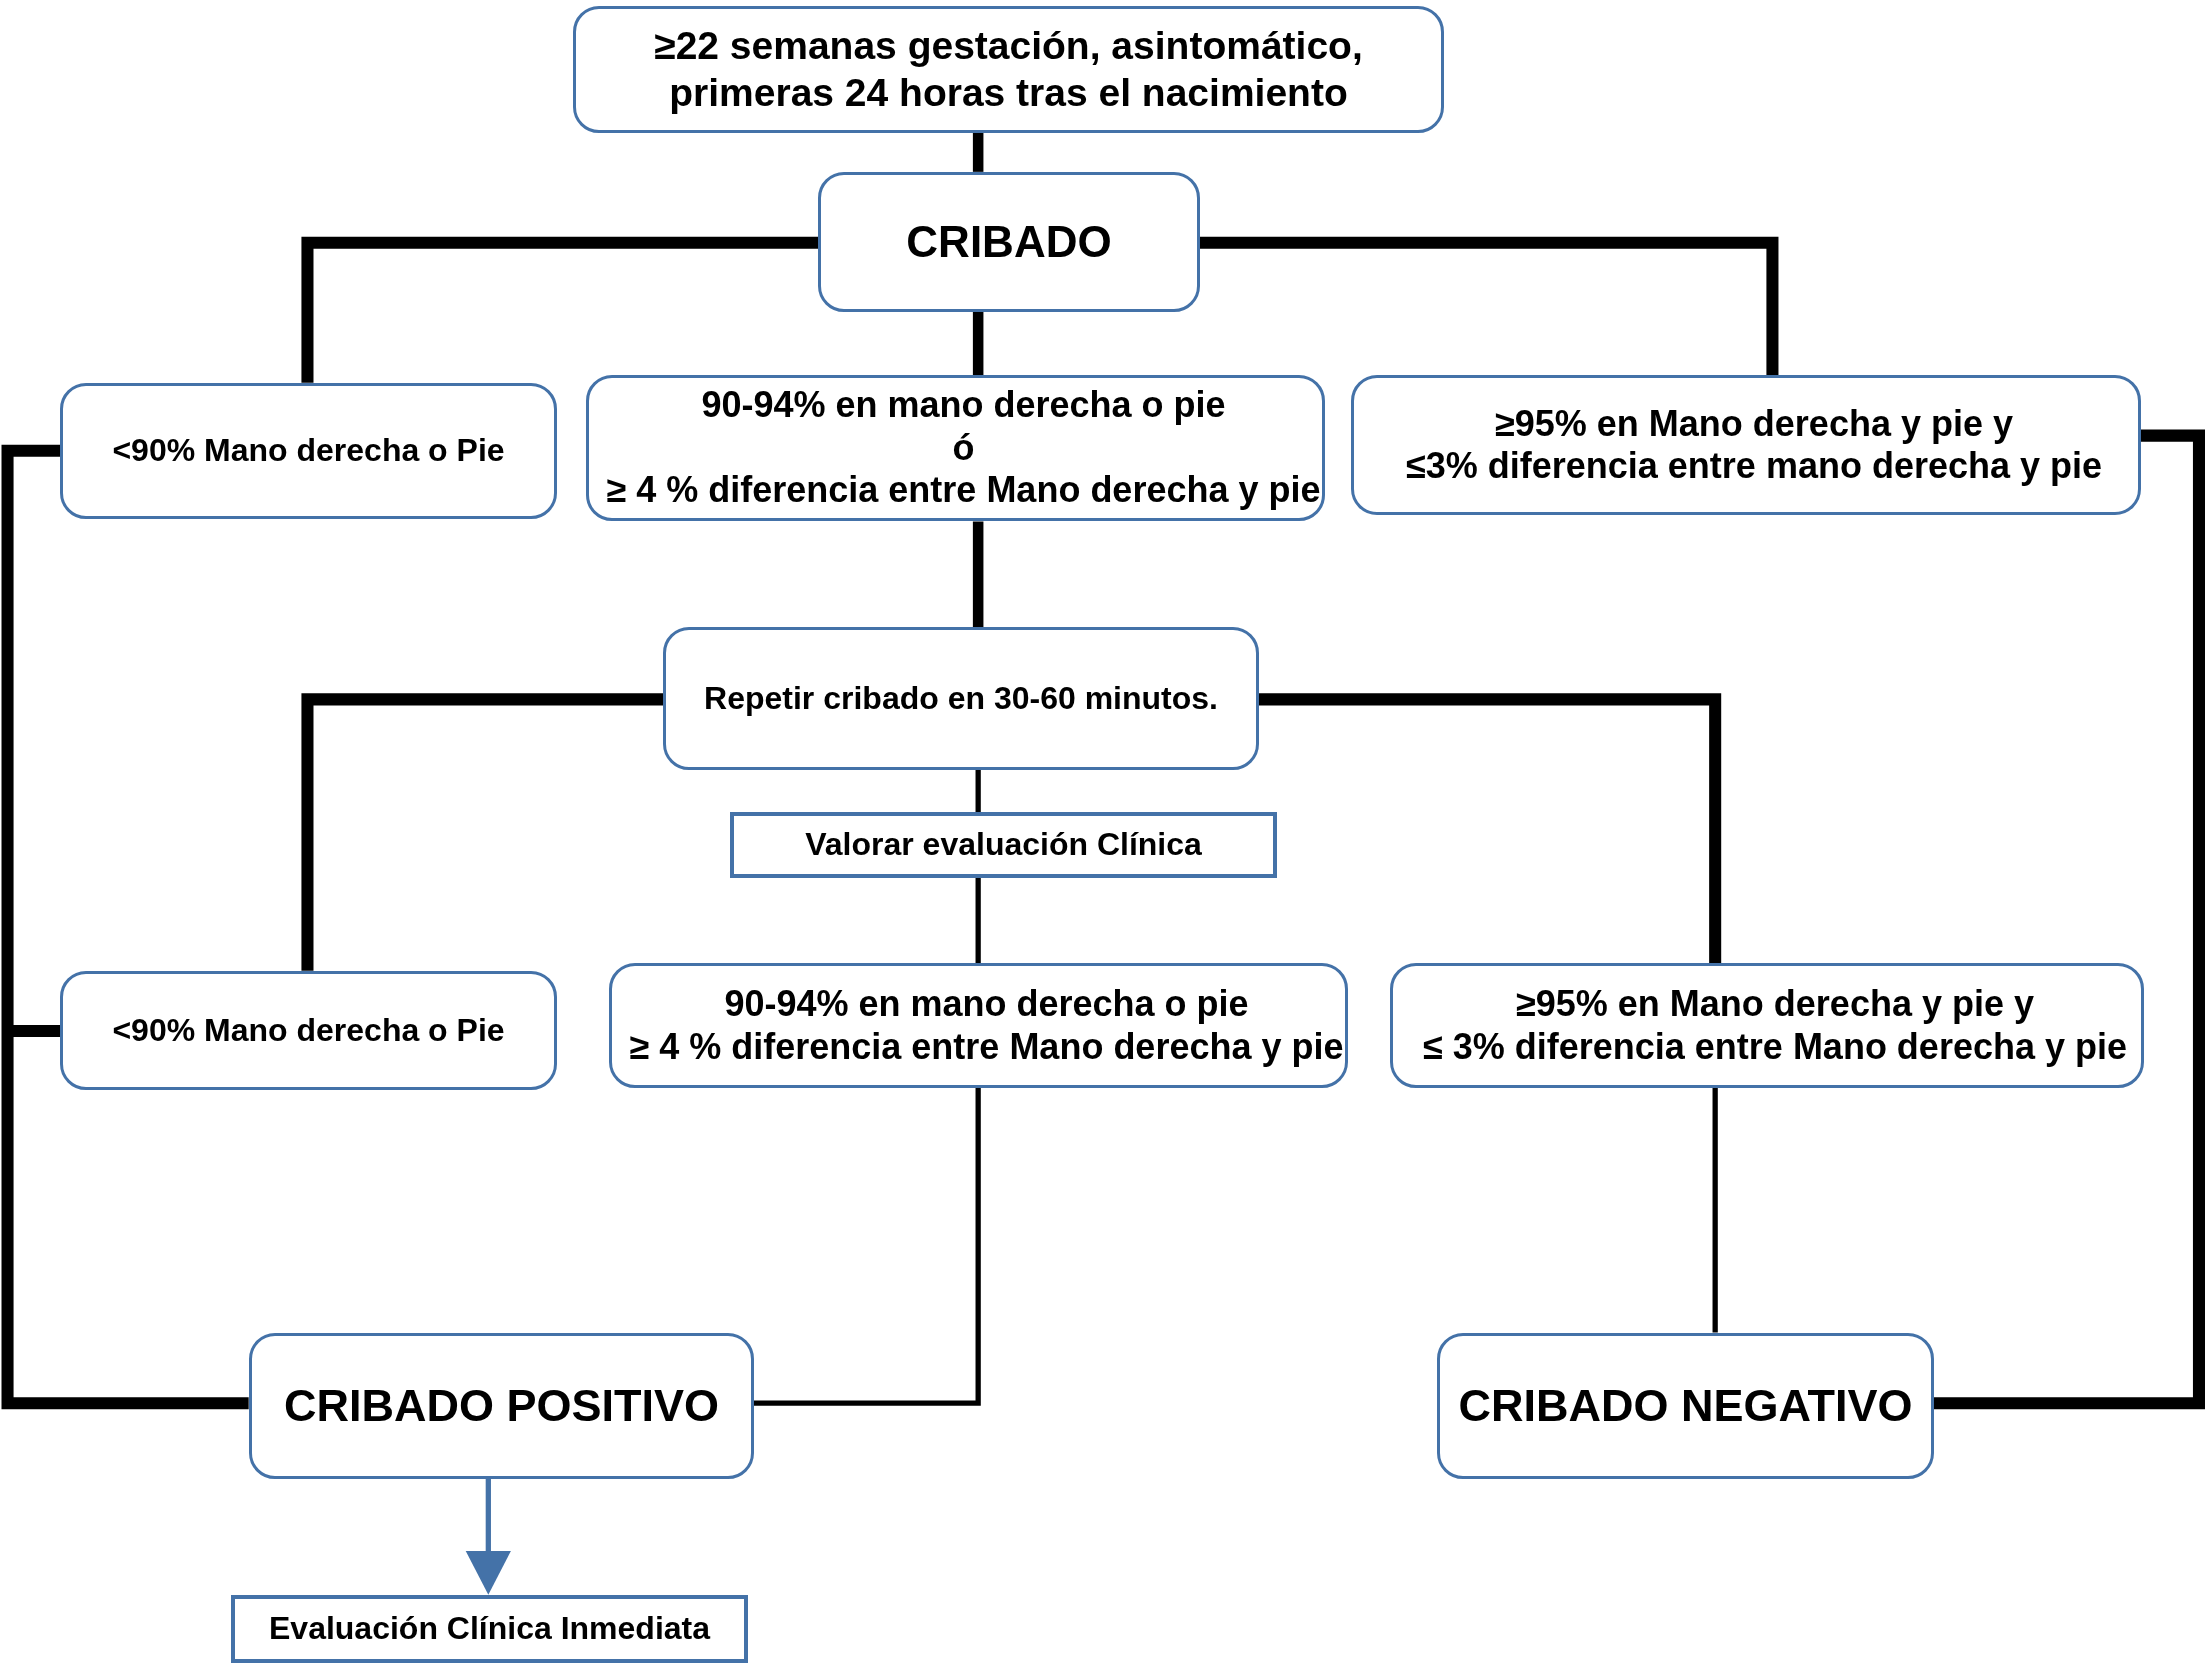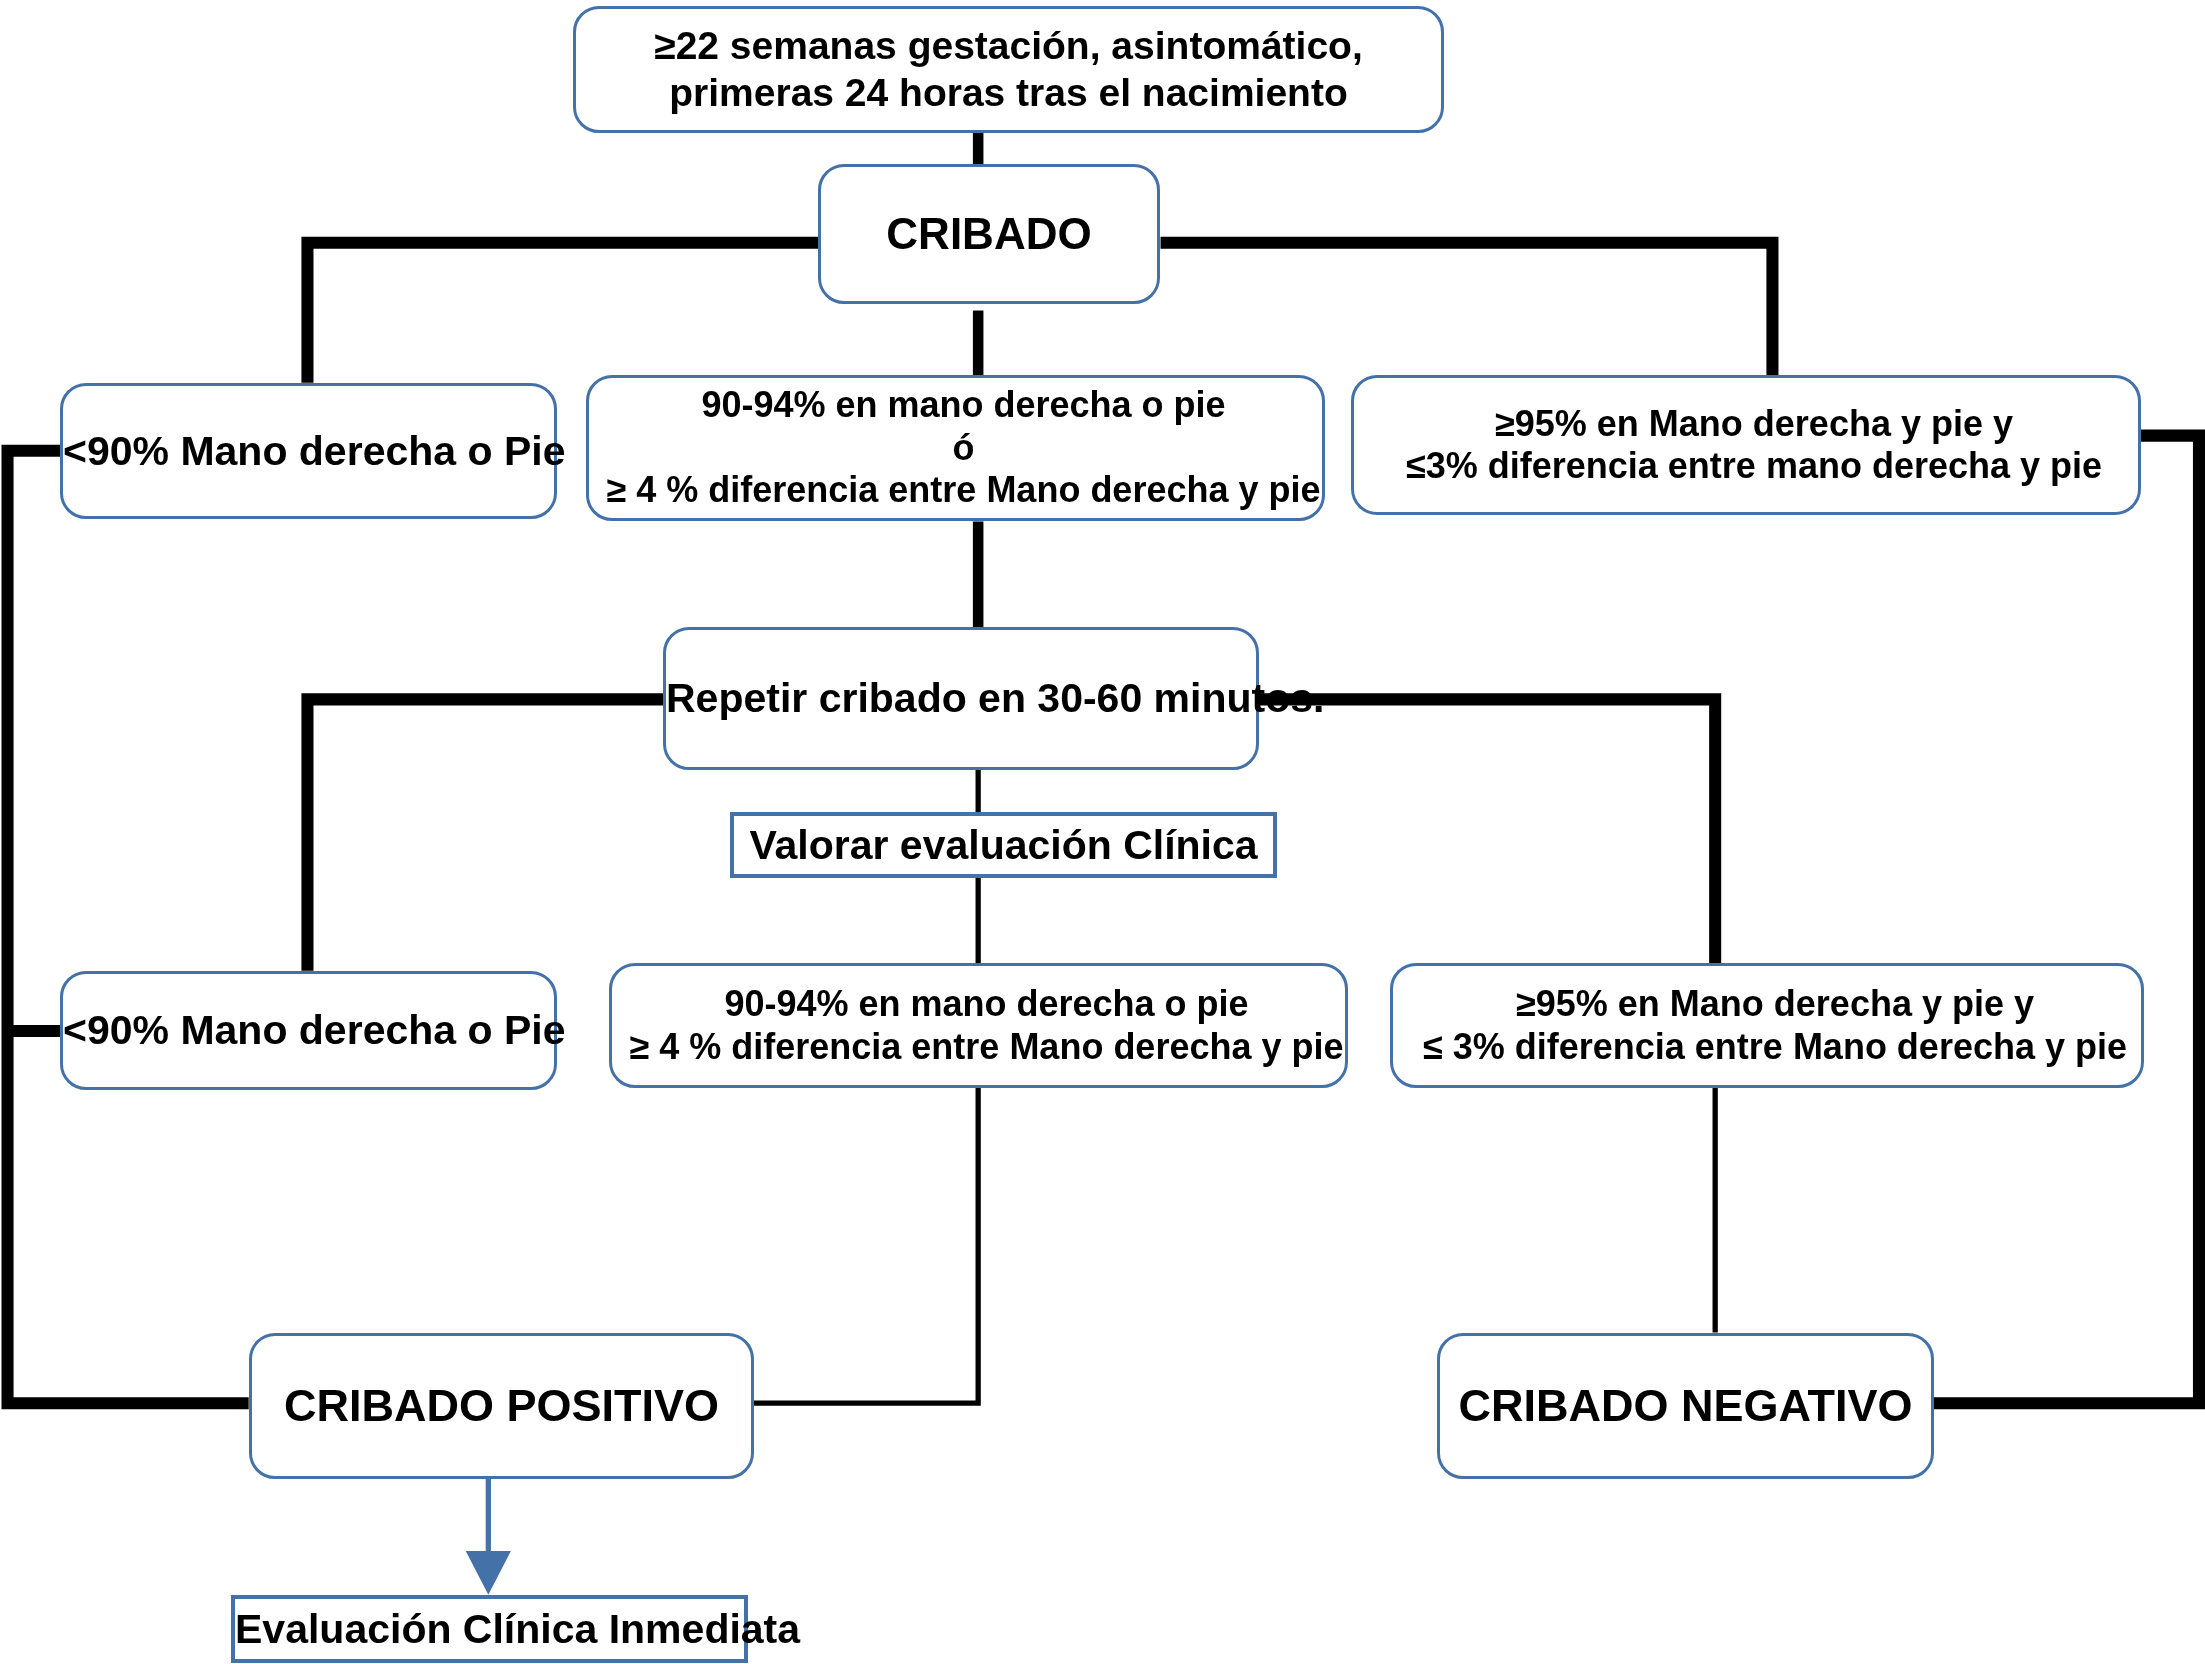--- a/index.html
+++ b/index.html
@@ -38,21 +38,21 @@
   .node.rounded { border-radius: 26px; }
   .node.sharp   { border-radius: 0; border-width: 4.5px; }
   .node .lines {
     display: block;
     width: 100%;
     line-height: 1.18;
   }
   .node .lines span { display: block; white-space: nowrap; }
 
   .t-48 { font-size: 36px; padding-left: 16px; }
-  .t-50 { font-size: 41px; }
+  .t-50 { font-size: 32px; }
   .t-52 { font-size: 39px; }
   .t-58 { font-size: 44px; }
   .t-62 { font-size: 45px; }
 </style>
 </head>
 <body>
 
 <div id="canvas">
 
   <svg id="edge-layer" viewBox="0 0 2926 2208" width="2205" height="1664">
@@ -88,21 +88,21 @@
     <polygon points="648,2116 618,2058 678,2058" fill="#4472a8"></polygon>
   </svg>
 
   <div class="node rounded t-52" style="left:573px; top:6px; width:871px; height:127px;">
     <span class="lines">
       <span>≥22 semanas gestación, asintomático,</span>
       <span>primeras 24 horas tras el nacimiento</span>
     </span>
   </div>
 
-  <div class="node rounded t-58" style="left:818px; top:164px; width:342px; height:140px;justify-content:center;">
+  <div class="node rounded t-58" style="left:818px; top:172px; width:382px; height:140px;justify-content:center;">
     <span class="lines">
       <span>CRIBADO</span>
     </span>
   </div>
 
   <div class="node rounded t-50" style="left:60px; top:383px; width:497px; height:136px;">
     <span class="lines">
       <span>&lt;90% Mano derecha o Pie</span>
     </span>
   </div>

